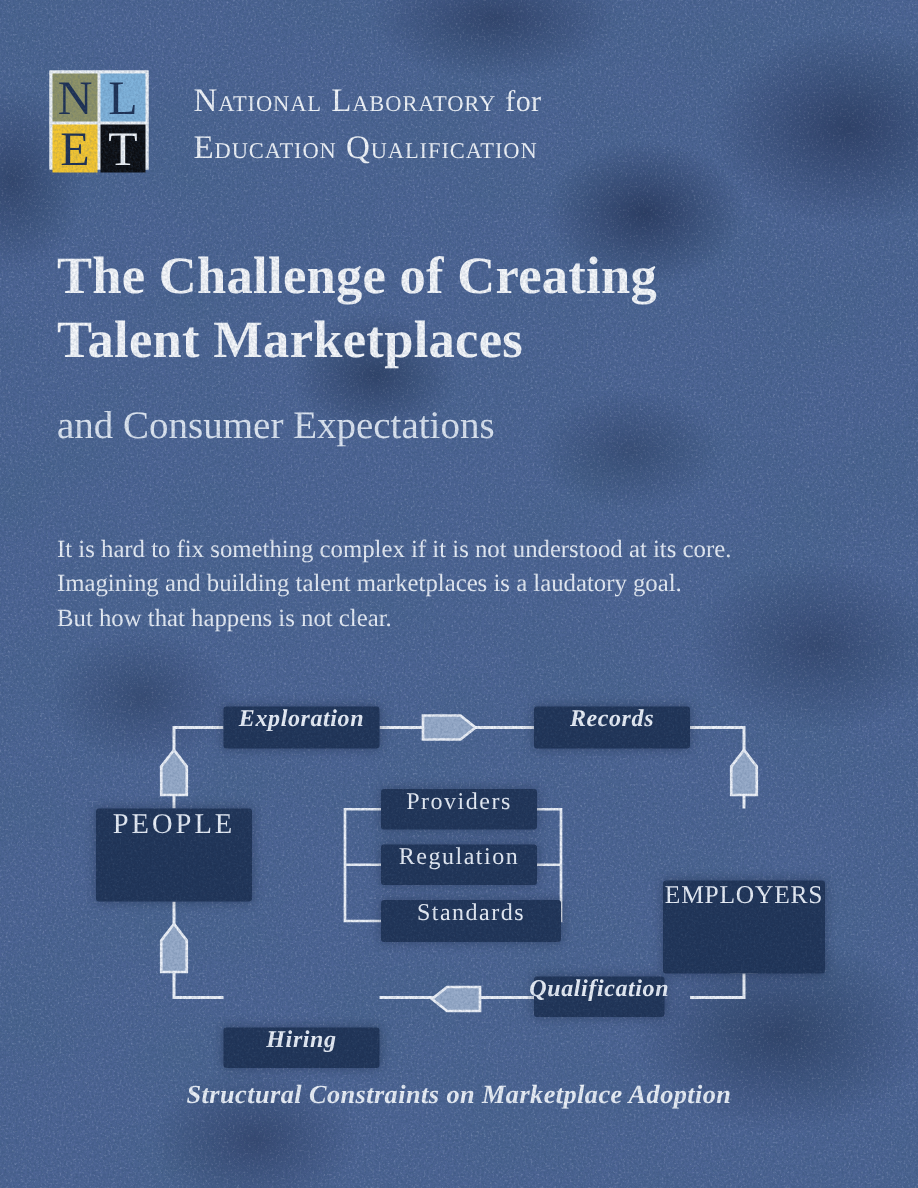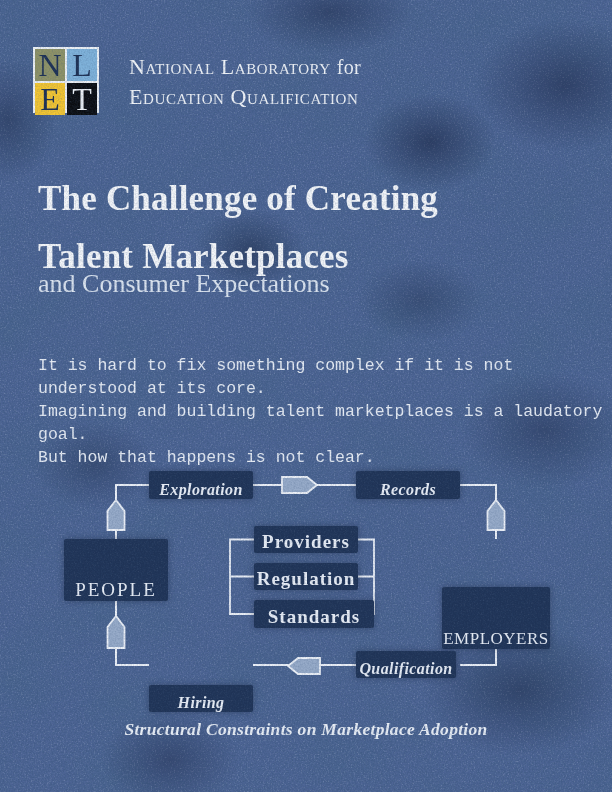--- a/index.html
+++ b/index.html
@@ -41,38 +41,38 @@
   .q-t{background:#0b0d11;color:#eef2f6;}
 
   .wordmark{position:absolute;left:129px;top:52px;
     font-size:22px;line-height:29px;letter-spacing:.6px;color:#f1f4f8;}
   .sc{font-variant:small-caps;}
   .wm-for{font-size:20px;margin-left:6px;letter-spacing:.3px;}
 
   
   .title{position:absolute;left:38px;top:162px;
     font-size:35px;font-weight:bold;line-height:43px;color:#f5f7fa;letter-spacing:.2px;}
-  .title span{display:block;margin-top:15px;}
+  .title span{display:block;}
   .subtitle{position:absolute;left:38px;top:266px;
     font-size:26px;line-height:35px;color:#dde5f0;}
   .subtitle span{display:block;}
   .intro{position:absolute;left:38px;top:354px;
-    font-size:16.5px;line-height:23px;color:#e7ecf4;font-family:Liberation Mono, monospace;}
+    font-size:16.5px;line-height:23px;color:#e7ecf4;}
   .intro span{display:block;}
 
   
   #connectors{z-index:5;}
   .node{
     position:absolute;z-index:10;
     background:#1f3356;color:#e9eef6;border-radius:2px;
-    display:flex;align-items:flex-end;justify-content:center;
+    display:flex;align-items:flex-start;justify-content:center;
     box-shadow:0 0 7px rgba(8,16,38,.35);
   }
   .node-flow{font-style:italic;font-weight:bold;font-size:16px;letter-spacing:.4px;}
-  .node-center{font-weight:bold;font-size:19px;letter-spacing:1px;}
+  .node-center{font-weight:normal;font-size:16px;letter-spacing:1px;}
   .node-people{font-size:19px;letter-spacing:2px;}
   .node-employers{font-size:17px;letter-spacing:.5px;margin-top:48px;}
 
   .caption{position:absolute;left:0;right:0;top:719px;text-align:center;
     font-size:17.5px;font-style:italic;font-weight:600;color:#eaeff6;letter-spacing:.3px;}
 </style>
 </head>
 <body>
 
 <div class="page">
@@ -179,21 +179,21 @@
     <div class="node node-center" style="left:254px;top:563px;width:104px;height:27px">
         <span>Regulation</span>
       </div>
     <div class="node node-center" style="left:254px;top:600px;width:120px;height:28px">
         <span>Standards</span>
       </div>
 
     <div class="node node-flow" style="left:149px;top:685px;width:104px;height:27px">
         <span>Hiring</span>
       </div>
-    <div class="node node-flow" style="left:356px;top:651px;width:100px;height:27px">
+    <div class="node node-flow" style="left:356px;top:651px;width:87px;height:27px">
         <span>Qualification</span>
       </div>
 
     <div class="caption">Structural Constraints on Marketplace Adoption</div>
   </div>
 
   <svg id="grain-top" class="layer" width="612" height="792">
     <rect width="612" height="792" filter="url(#f-grain)" opacity="0.28"></rect>
     <rect width="612" height="792" filter="url(#f-lgrain)" opacity="0.16"></rect>
   </svg>

